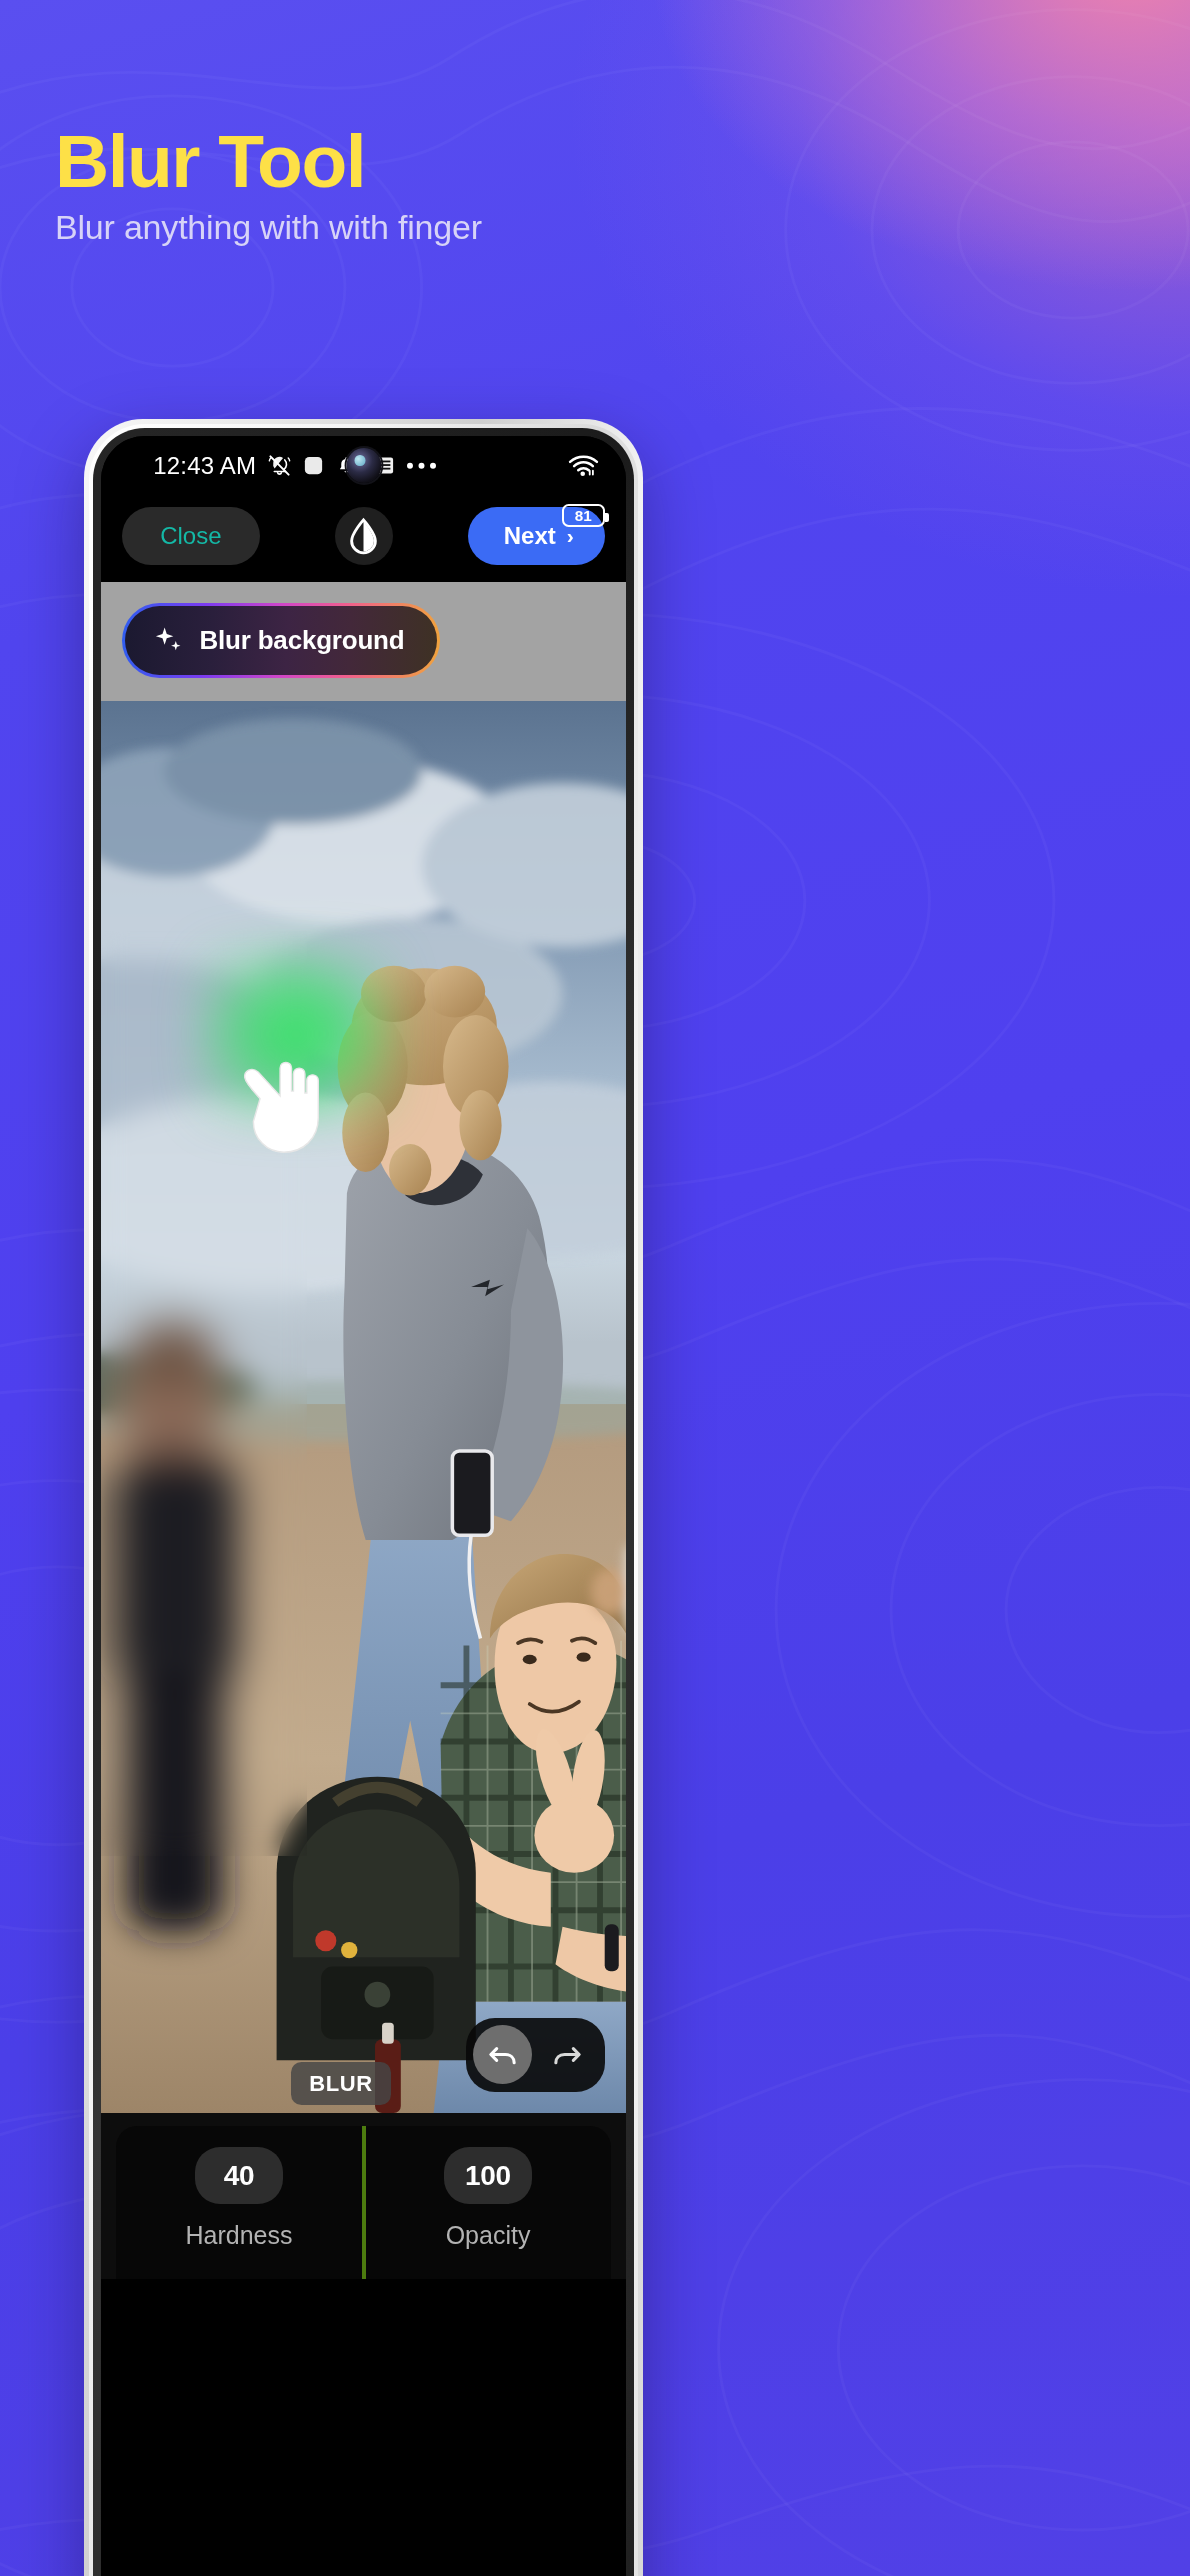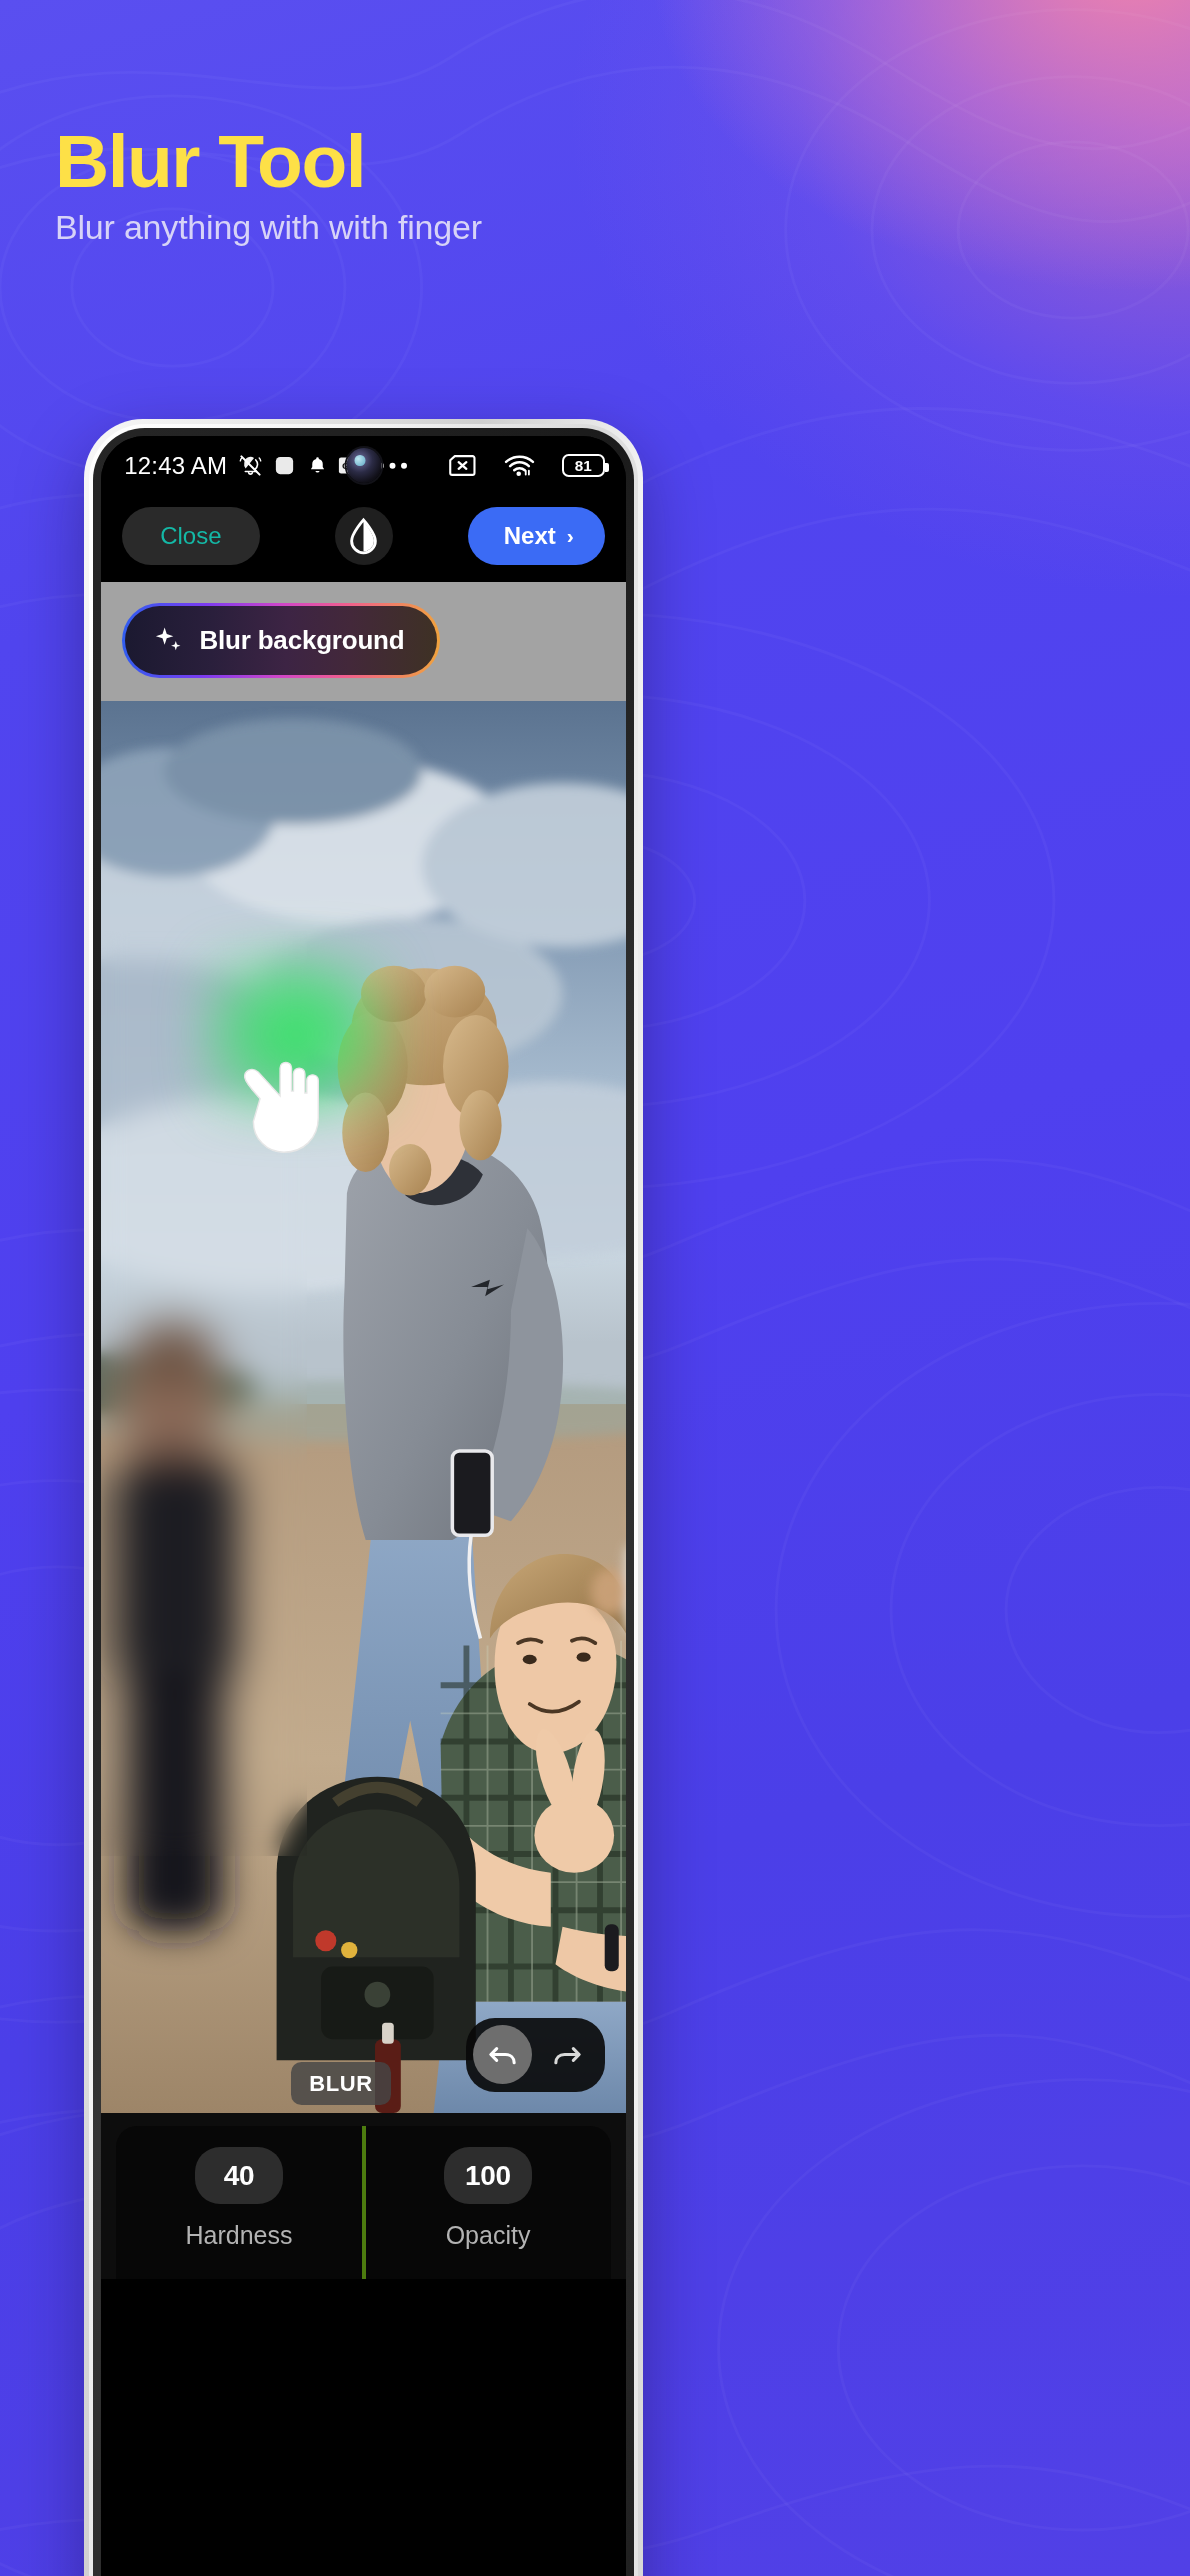--- a/index.html
+++ b/index.html
@@ -66,23 +66,23 @@
   }
   .side-btn.b1{ top:1167px; height:19px; }
   .side-btn.b2{ top:1491px; height:19px; }
 
   
   .statusbar{
     position:relative; height:59px;
     display:flex; align-items:center; justify-content:space-between;
     padding:0 21px 0 23px; background:#000;
   }
-  .sb-left{ display:flex; align-items:center; gap:10.5px; }
+  .sb-left{ display:flex; align-items:center; gap:10.5px;margin-left:29px; }
   .sb-time{ color:#fff; font-size:24px; font-weight:500; letter-spacing:0.2px; }
-  .sb-right{ display:flex; align-items:center; gap:27px; }
+  .sb-right{ display:flex; align-items:center; gap:27px;flex-direction:column; }
   .punch{
     position:absolute; left:50%; transform:translateX(-50%); top:11.5px;
     width:35px; height:35px; border-radius:50%;
     background:radial-gradient(circle at 38% 34%,#6f6ea0 0%,#2b2b45 40%,#111018 72%,#0b0b12 100%);
     box-shadow:0 0 0 1.9px #121218;
   }
   .punch::after{
     content:""; position:absolute; left:8.6px; top:7.7px;
     width:10.5px; height:10.5px; border-radius:50%;
     background:radial-gradient(circle at 35% 35%,#bfe8f2,#5fa7c4);

